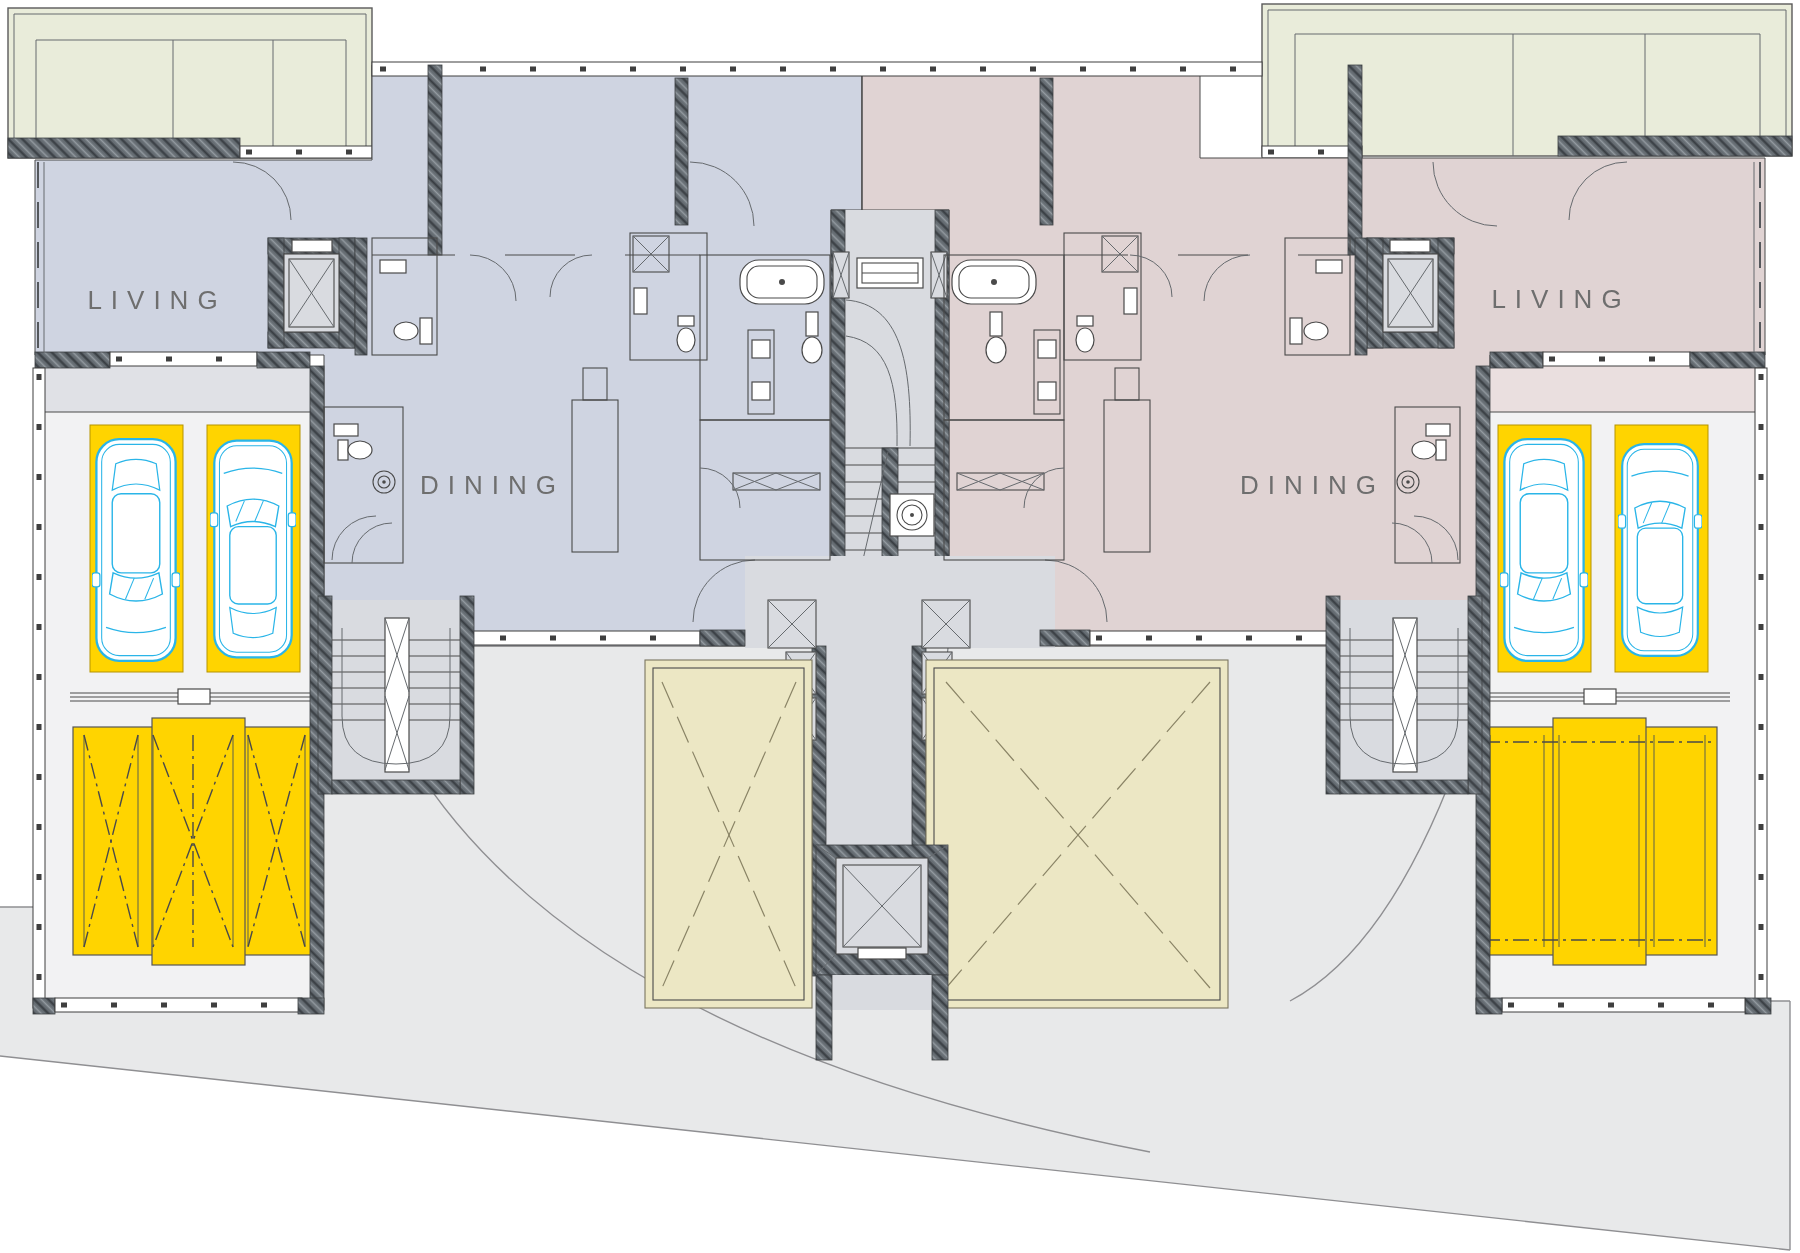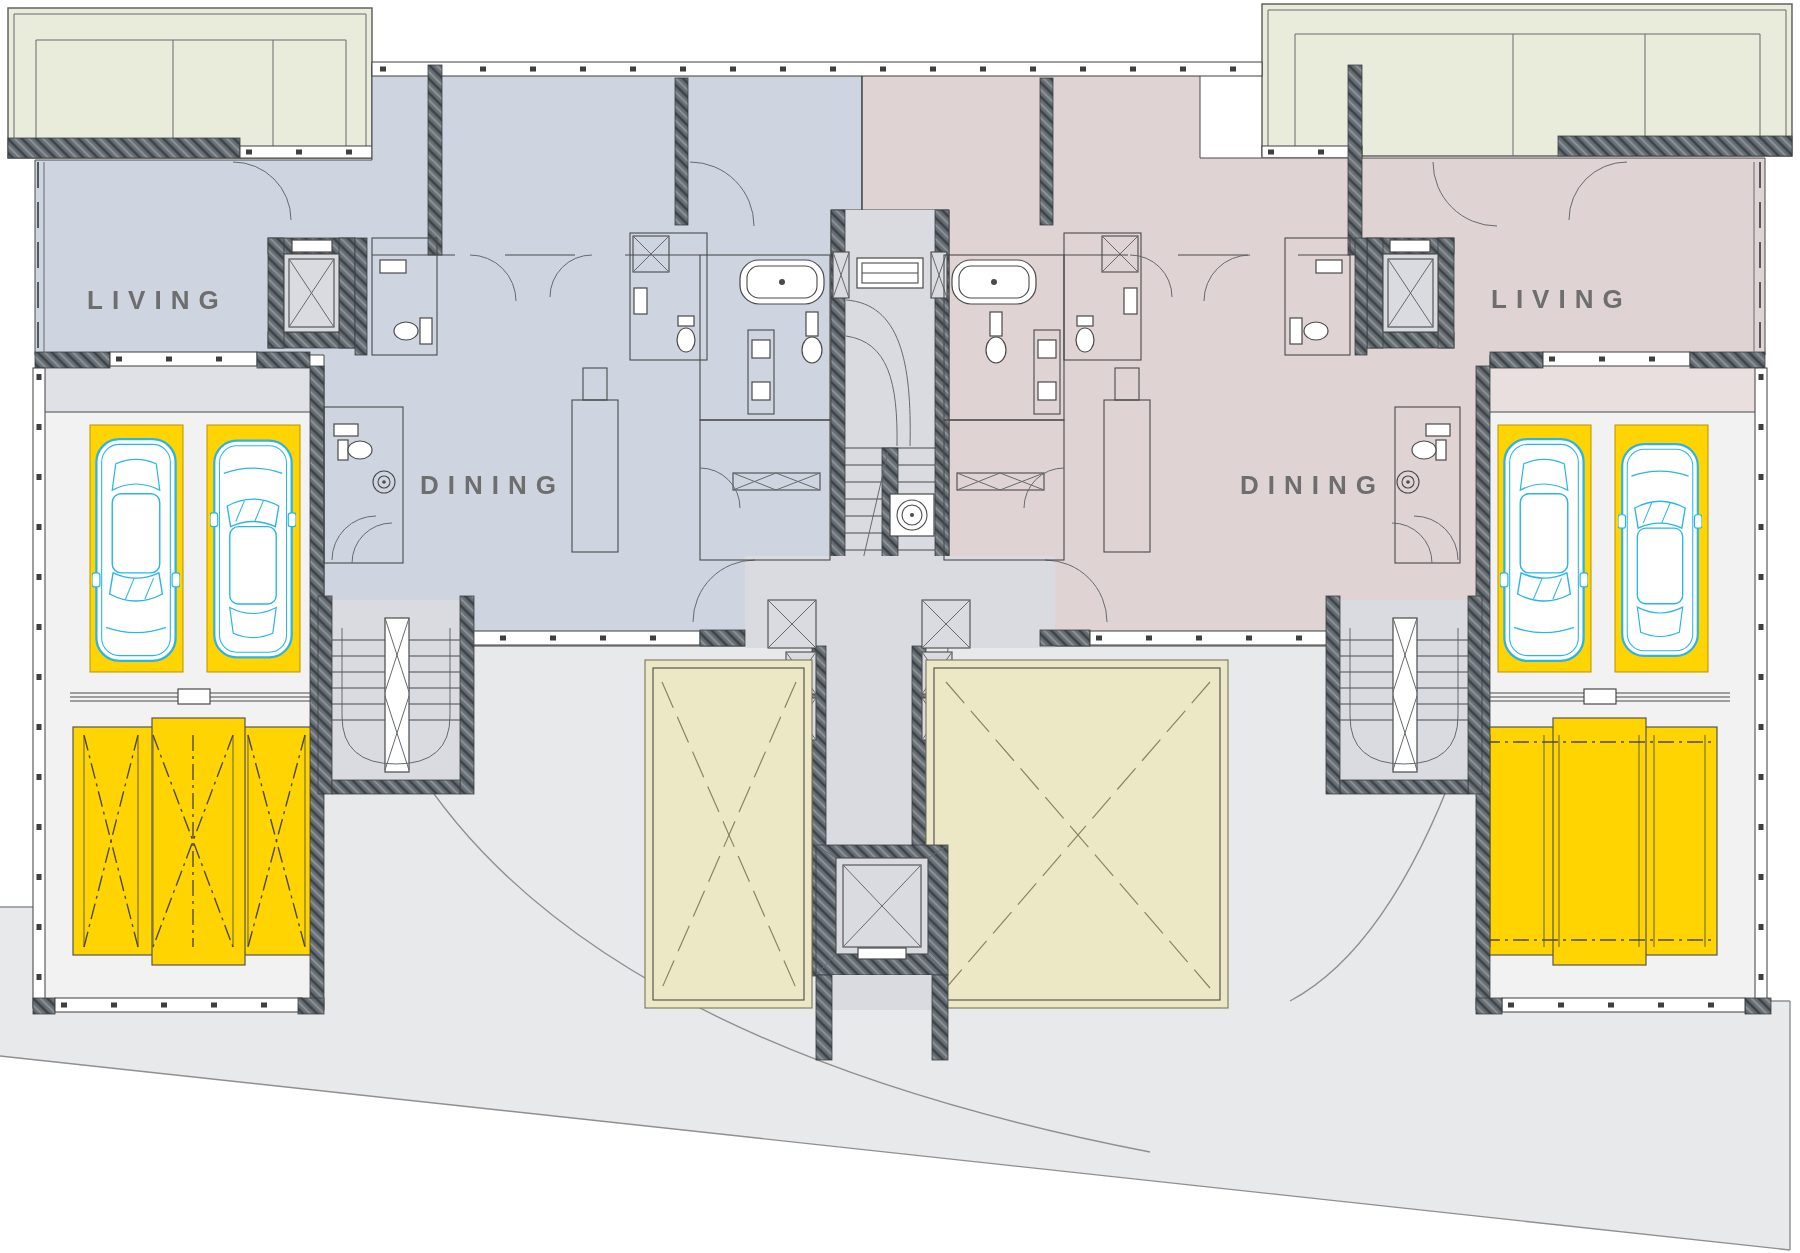--- a/index.html
+++ b/index.html
@@ -1,19 +1,19 @@
 <!DOCTYPE html>
 <html style="--unit_left: #cfd4e1; --unit_right: #e0d3d3; --terrace: #e9ecda; --storage: #ece7c4; --parking: #ffd400; --car: #2ab5e8; --circulation: #d9dbe0; --garage_floor: #f2f2f3; --ground: #e8e9ea; --wall: #5a6066; --label: #6e6e6e;"><head>
 <meta charset="utf-8">
 <style>
   html,body{margin:0;padding:0;background:#ffffff;font-family:"Liberation Sans", sans-serif;}
   #plan-root{position:relative;width:1800px;height:1253px;background:#ffffff;overflow:hidden;}
   #plan-svg{position:absolute;left:0;top:0;}
   .room-label{position:absolute;font-size:26px;letter-spacing:9px;color:var(--label,#6e6e6e);
-    text-align:center;white-space:nowrap;font-weight:700;}
+    text-align:center;white-space:nowrap;font-weight:400;}
   
   .ground{fill:var(--ground,#e8e9ea);}
   .gline{stroke:#8f8f92;stroke-width:1.4;fill:none;}
   .terr{fill:var(--terrace,#e9ecda);stroke:#5a5a5a;stroke-width:1.4;}
   .unitL{fill:var(--unit_left,#cfd4e1);stroke:#4a4a4a;stroke-width:1;}
   .unitR{fill:var(--unit_right,#e0d3d3);stroke:#4a4a4a;stroke-width:1;}
   .circ{fill:var(--circulation,#d9dbe0);}
   .circs{fill:var(--circulation,#d9dbe0);stroke:#4a4a4a;stroke-width:1.1;}
   .gar{fill:var(--garage_floor,#f2f2f3);}
   .park{fill:var(--parking,#ffd400);stroke:#b59300;stroke-width:1;}

